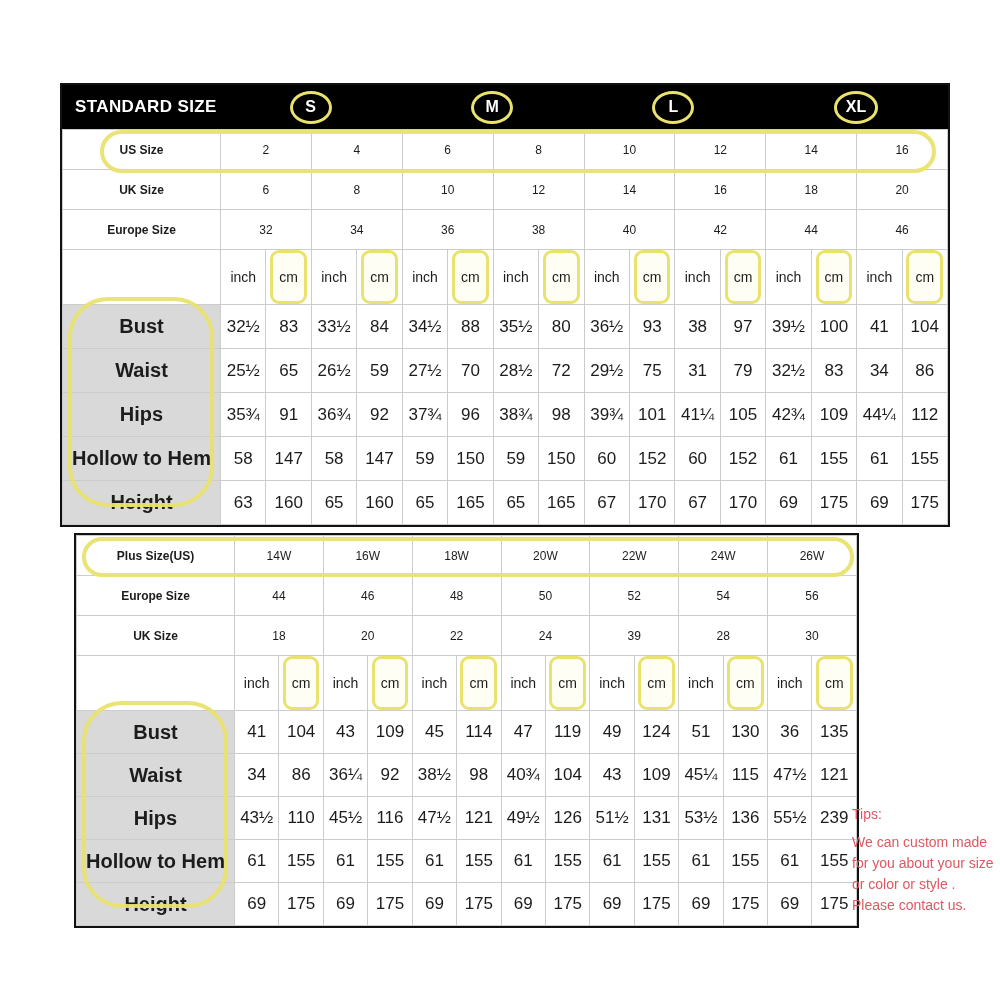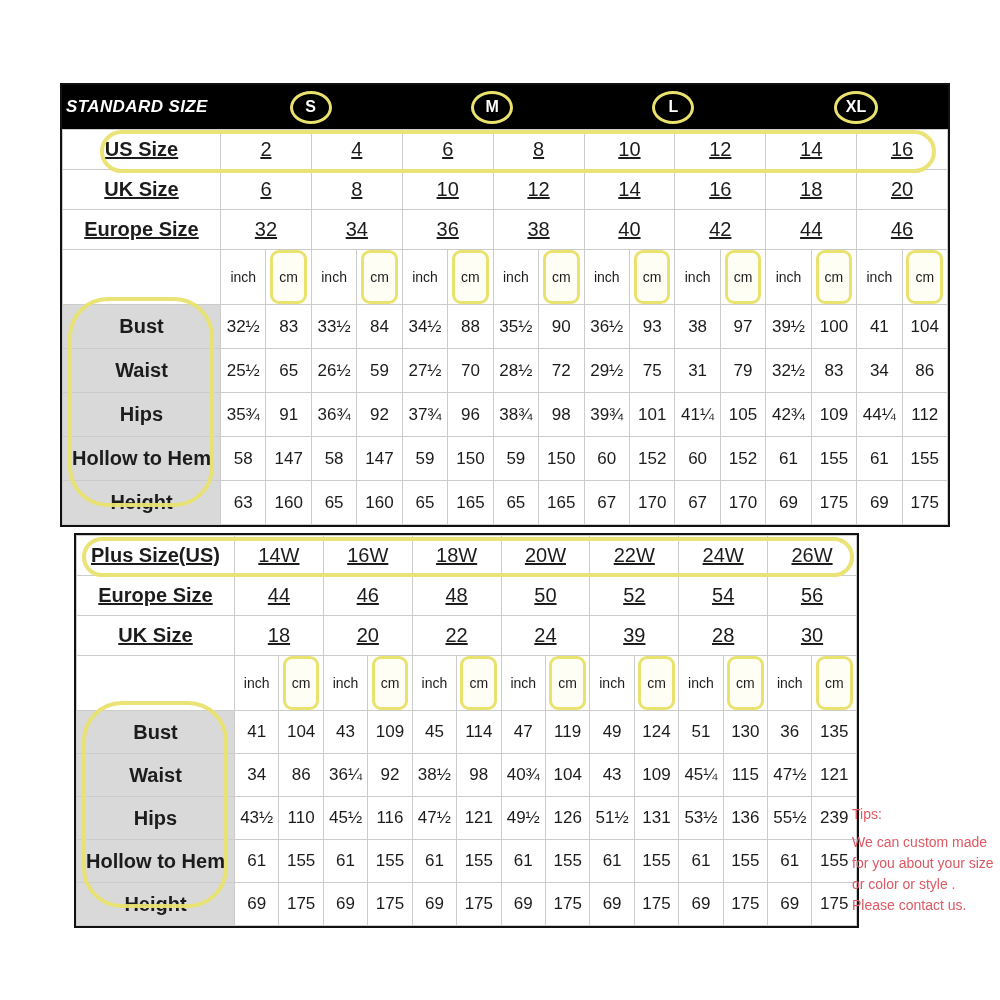--- a/index.html
+++ b/index.html
@@ -12,31 +12,31 @@
   *{margin:0;padding:0;box-sizing:border-box;}
   html,body{width:1000px;height:1000px;background:#ffffff;
     font-family:"Liberation Sans",sans-serif;color:var(--ink);position:relative;overflow:hidden;}
 
   .tbl-wrap{position:absolute;border:2px solid #111;background:#fff;}
   .tbl-wrap.top{left:60px;top:83px;width:890px;}
   .tbl-wrap.bottom{left:60px;top:533px;width:785px;margin-left:14px;}
 
   .black-header{height:44px;background:#000;display:flex;align-items:center;}
   .hdr-title{width:158px;flex:0 0 158px;color:#fff;font-weight:bold;font-size:17px;
-    padding-left:4px;letter-spacing:.4px;font-style:italic;}
+    padding-left:13px;letter-spacing:.4px;}
   .hdr-groups{flex:1;display:flex;justify-content:space-around;align-items:center;}
   .ring{min-width:42px;height:33px;border:3px solid var(--yellow);border-radius:50%;
     display:inline-flex;align-items:center;justify-content:center;
     color:#fff;font-weight:bold;font-size:16px;padding:0 9px;}
 
   table.grid{width:100%;border-collapse:collapse;table-layout:fixed;}
   .grid col.label-col{width:158px;}
   .grid td{border:1px solid var(--grid);text-align:center;vertical-align:middle;
     font-size:17px;color:var(--ink);padding:0;overflow:hidden;}
-  .grid tr.size-row td{height:40px;font-size:20px;text-decoration:underline;}
+  .grid tr.size-row td{height:40px;font-size:12px;}
   .grid td.lbl{font-weight:bold;font-size:20px;}
   .grid tr.unit-row td{height:42px;font-size:14px;}
   .grid tr.measure-row td{height:44px;}
   .bottom .grid tr.measure-row td{height:43px;}
   .grid td.gray{background:var(--label-gray);}
   .cm-pill{display:inline-block;border:3px solid var(--yellow);border-radius:9px;
     padding:15px 6px;background:#fffef4;font-size:14px;line-height:18px;}
 
   .hl{position:absolute;border:4px solid rgba(233,226,110,.95);
     border-radius:24px;pointer-events:none;background:transparent;}
@@ -145,21 +145,21 @@
         </tr>
         <tr class="measure-row">
           <td class="lbl gray">Bust</td>
           <td>32½</td>
           <td>83</td>
           <td>33½</td>
           <td>84</td>
           <td>34½</td>
           <td>88</td>
           <td>35½</td>
-          <td>90</td>
+          <td>80</td>
           <td>36½</td>
           <td>93</td>
           <td>38</td>
           <td>97</td>
           <td>39½</td>
           <td>100</td>
           <td>41</td>
           <td>104</td>
         </tr>
         <tr class="measure-row">

